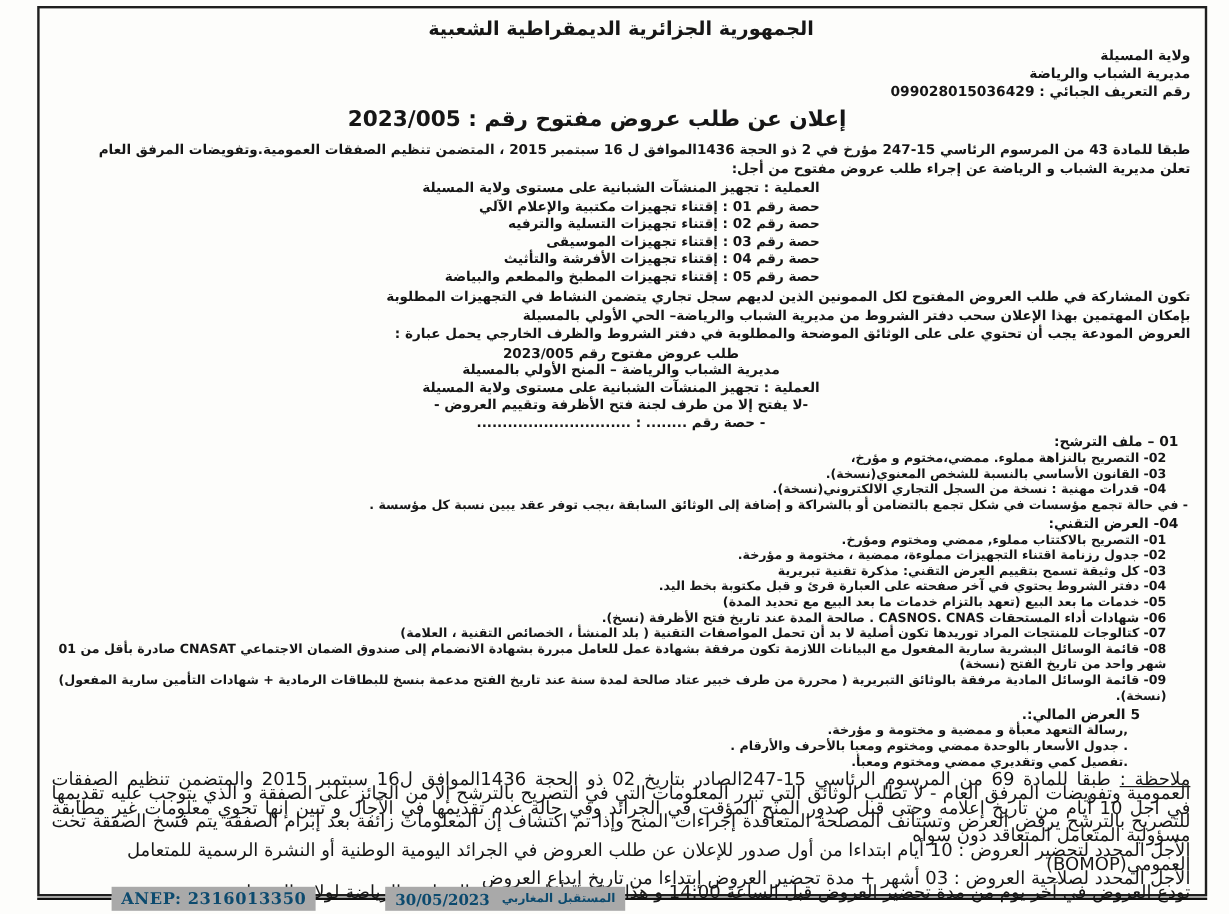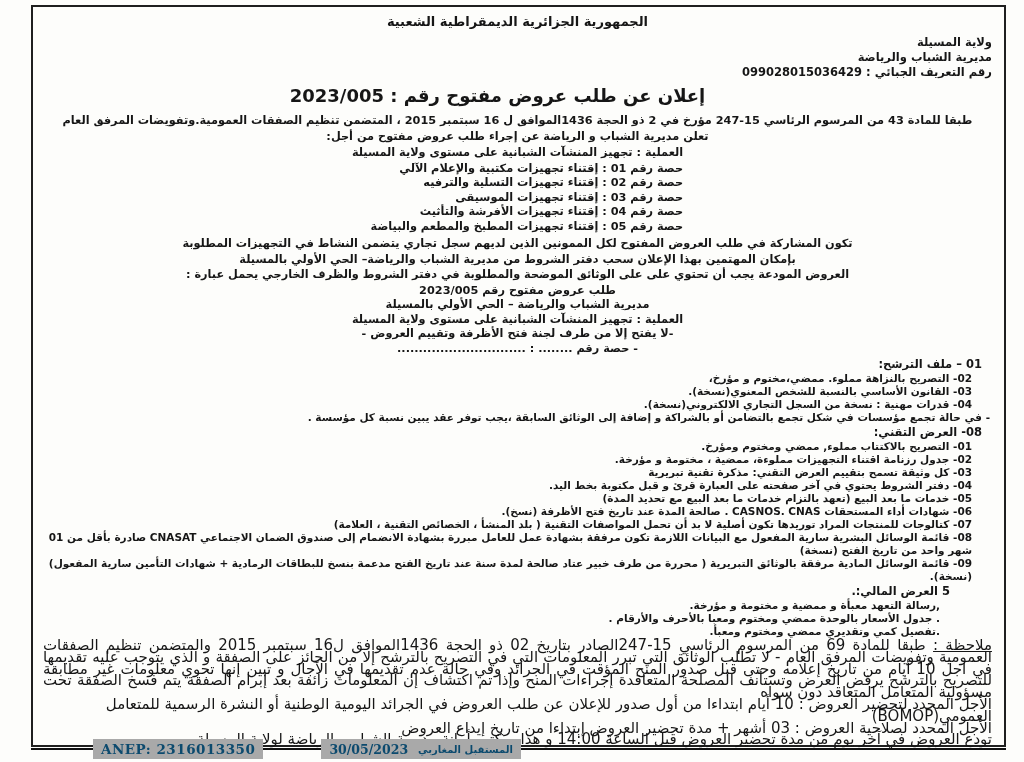--- a/index.html
+++ b/index.html
@@ -11,27 +11,27 @@
     -webkit-font-smoothing:antialiased;
   }
   .page{position:relative;width:1024px;height:762px;background:#fdfdfb;}
   .frame{
     position:absolute;left:31px;top:5px;width:975px;height:742px;
     border:2px solid #1f1f1f;
     box-sizing:border-box;
     direction:rtl;text-align:right;
     padding:5px 12px 0 10px;
   }
-  .republic{font-size:13px;font-weight:bold;text-align:center;margin-top:2px;}
+  .republic{font-size:16px;font-weight:bold;text-align:center;margin-top:2px;}
   .org-block{font-size:11.5px;font-weight:bold;line-height:15px;margin-top:6px;}
   .doc-title{
     font-size:18px;font-weight:bold;text-align:center;
     margin:5px 40px 7px 0;letter-spacing:.3px;
   }
-  .s1{font-size:11.3px;font-weight:bold;line-height:15.5px;margin:0;text-align:center;}
+  .s1{font-size:11.3px;font-weight:bold;line-height:15.5px;margin:0;}
   .just{text-align:justify;}
   .mid-block{
     width:fit-content;margin:2px auto 2px auto;
     font-size:11.3px;font-weight:bold;line-height:14.5px;
     text-align:right;
   }
   .mid-block .op{margin-bottom:1px;}
   .env-block{
     width:fit-content;margin:1px auto 1px auto;
     font-size:11.3px;font-weight:bold;line-height:14.5px;
@@ -100,34 +100,34 @@
       <div>حصة رقم 04 : إقتناء تجهيزات الأفرشة والتأثيث</div>
       <div>حصة رقم 05 : إقتناء تجهيزات المطبخ والمطعم والبياضة</div>
     </div>
 
     <p class="s1">تكون المشاركة في طلب العروض المفتوح لكل الممونين الذين لديهم سجل تجاري يتضمن النشاط في التجهيزات المطلوبة</p>
     <p class="s1">بإمكان المهتمين بهذا الإعلان سحب دفتر الشروط من مديرية الشباب والرياضة– الحي الأولي بالمسيلة</p>
     <p class="s1">العروض المودعة يجب أن تحتوي على على الوثائق الموضحة والمطلوبة في دفتر الشروط والظرف الخارجي يحمل عبارة :</p>
 
     <div class="env-block">
       <div>طلب عروض مفتوح رقم 2023/005</div>
-      <div>مديرية الشباب والرياضة – الحي الأولي بالمسيلة</div>
+      <div>مديرية الشباب والرياضة – المنح الأولي بالمسيلة</div>
       <div>العملية : تجهيز المنشآت الشبانية على مستوى ولاية المسيلة</div>
       <div>-لا يفتح إلا من طرف لجنة فتح الأظرفة وتقييم العروض -</div>
       <div>- حصة رقم ........ : ..............................</div>
     </div>
 
 
     <div class="h-underline">01 – ملف الترشح:</div>
     <p class="item">02- التصريح بالنزاهة مملوء. ممضي،مختوم و مؤرخ،</p>
     <p class="item">03- القانون الأساسي بالنسبة للشخص المعنوي(نسخة).</p>
     <p class="item">04- قدرات مهنية : نسخة من السجل التجاري الالكتروني(نسخة).</p>
     <p class="item plain">- في حالة تجمع مؤسسات في شكل تجمع بالتضامن أو بالشراكة و إضافة إلى الوثائق السابقة ،يجب توفر عقد يبين نسبة كل مؤسسة .</p>
 
-    <div class="h-underline">08- العرض التقني:</div>
+    <div class="h-underline">04- العرض التقني:</div>
     <p class="item">01- التصريح بالاكتتاب مملوء, ممضي ومختوم ومؤرخ.</p>
     <p class="item">02- جدول رزنامة اقتناء التجهيزات مملوءة، ممضية ، مختومة و مؤرخة.</p>
     <p class="item">03- كل وثيقة تسمح بتقييم العرض التقني: مذكرة تقنية تبريرية</p>
     <p class="item">04- دفتر الشروط يحتوي في آخر صفحته على العبارة قرئ و قبل مكتوبة بخط اليد.</p>
     <p class="item">05- خدمات ما بعد البيع (تعهد بالتزام خدمات ما بعد البيع مع تحديد المدة)</p>
     <p class="item">06- شهادات أداء المستحقات CASNOS. CNAS . صالحة المدة عند تاريخ فتح الأظرفة (نسخ).</p>
     <p class="item">07- كتالوجات للمنتجات المراد توريدها تكون أصلية لا بد أن تحمل المواصفات التقنية ( بلد المنشأ ، الخصائص التقنية ، العلامة)</p>
     <p class="item">08- قائمة الوسائل البشرية سارية المفعول مع البيانات اللازمة تكون مرفقة بشهادة عمل للعامل مبررة بشهادة الانضمام إلى صندوق الضمان الاجتماعي CNASAT صادرة بأقل من 01 شهر واحد من تاريخ الفتح (نسخة)</p>
     <p class="item">09- قائمة الوسائل المادية مرفقة بالوثائق التبريرية ( محررة من طرف خبير عتاد صالحة لمدة سنة عند تاريخ الفتح مدعمة بنسخ للبطاقات الرمادية + شهادات التأمين سارية المفعول) (نسخة).</p>
 

